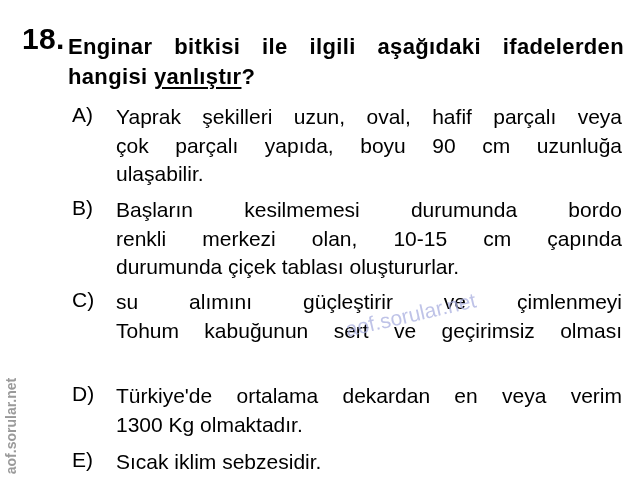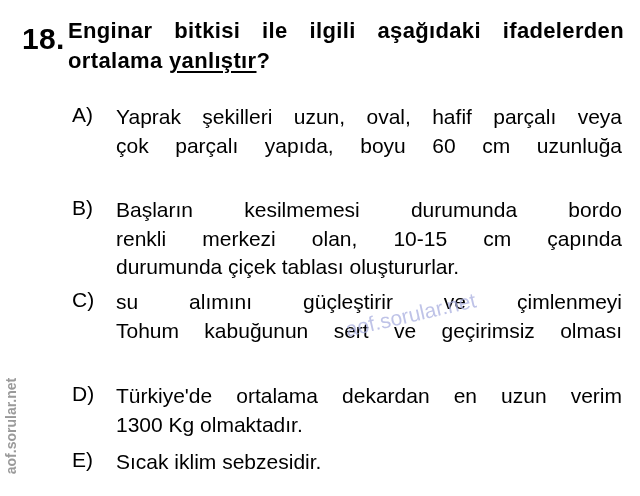--- a/index.html
+++ b/index.html
@@ -19,21 +19,21 @@
     position: absolute;
     left: 22px;
     top: 22px;
     font-size: 30px;
     font-weight: bold;
     letter-spacing: 0.3px;
   }
   .question-stem {
     position: absolute;
     left: 68px;
-    top: 16px;
+    top: 32px;
     width: 556px;
     font-size: 22px;
     font-weight: bold;
     line-height: 30px;
     text-align: justify;
     text-align-last: left;
     letter-spacing: 0.35px;
   }
   .question-stem .line1 {
     display: block;
@@ -99,28 +99,29 @@
     text-align: center;
   }
 </style>
 </head>
 <body>
 
 <div class="question-number">18.</div>
 
 <div class="question-stem">
   <span class="line1">Enginar bitkisi ile ilgili aşağıdaki ifadelerden</span>
-  <span><span>ortalama </span><span class="underlined">yanlıştır</span><span>?</span></span>
+  <span><span>hangisi </span><span class="underlined">yanlıştır</span><span>?</span></span>
 </div>
 
 <div class="option" style="top:103px;">
   <span class="option-letter">A)</span>
   <div class="option-text">
     <span class="jl">Yaprak şekilleri uzun, oval, hafif parçalı veya</span>
-    <span class="jl">çok parçalı yapıda, boyu 60 cm uzunluğa</span>
+    <span class="jl">çok parçalı yapıda, boyu 90 cm uzunluğa</span>
+    <span class="ll">ulaşabilir.</span>
   </div>
 </div>
 
 <div class="option" style="top:196px;">
   <span class="option-letter">B)</span>
   <div class="option-text">
     <span class="jl">Başların kesilmemesi durumunda bordo</span>
     <span class="jl">renkli merkezi olan, 10-15 cm çapında</span>
     <span class="ll">durumunda çiçek tablası oluştururlar.</span>
   </div>
@@ -130,21 +131,21 @@
   <span class="option-letter">C)</span>
   <div class="option-text">
     <span class="jl">su alımını güçleştirir ve çimlenmeyi</span>
     <span class="jl">Tohum kabuğunun sert ve geçirimsiz olması</span>
   </div>
 </div>
 
 <div class="option" style="top:382px;">
   <span class="option-letter">D)</span>
   <div class="option-text">
-    <span class="jl">Türkiye'de ortalama dekardan en uzun verim</span>
+    <span class="jl">Türkiye'de ortalama dekardan en veya verim</span>
     <span class="ll">1300 Kg olmaktadır.</span>
   </div>
 </div>
 
 <div class="option" style="top:448px;">
   <span class="option-letter">E)</span>
   <div class="option-text">
     <span class="ll">Sıcak iklim sebzesidir.</span>
   </div>
 </div>

